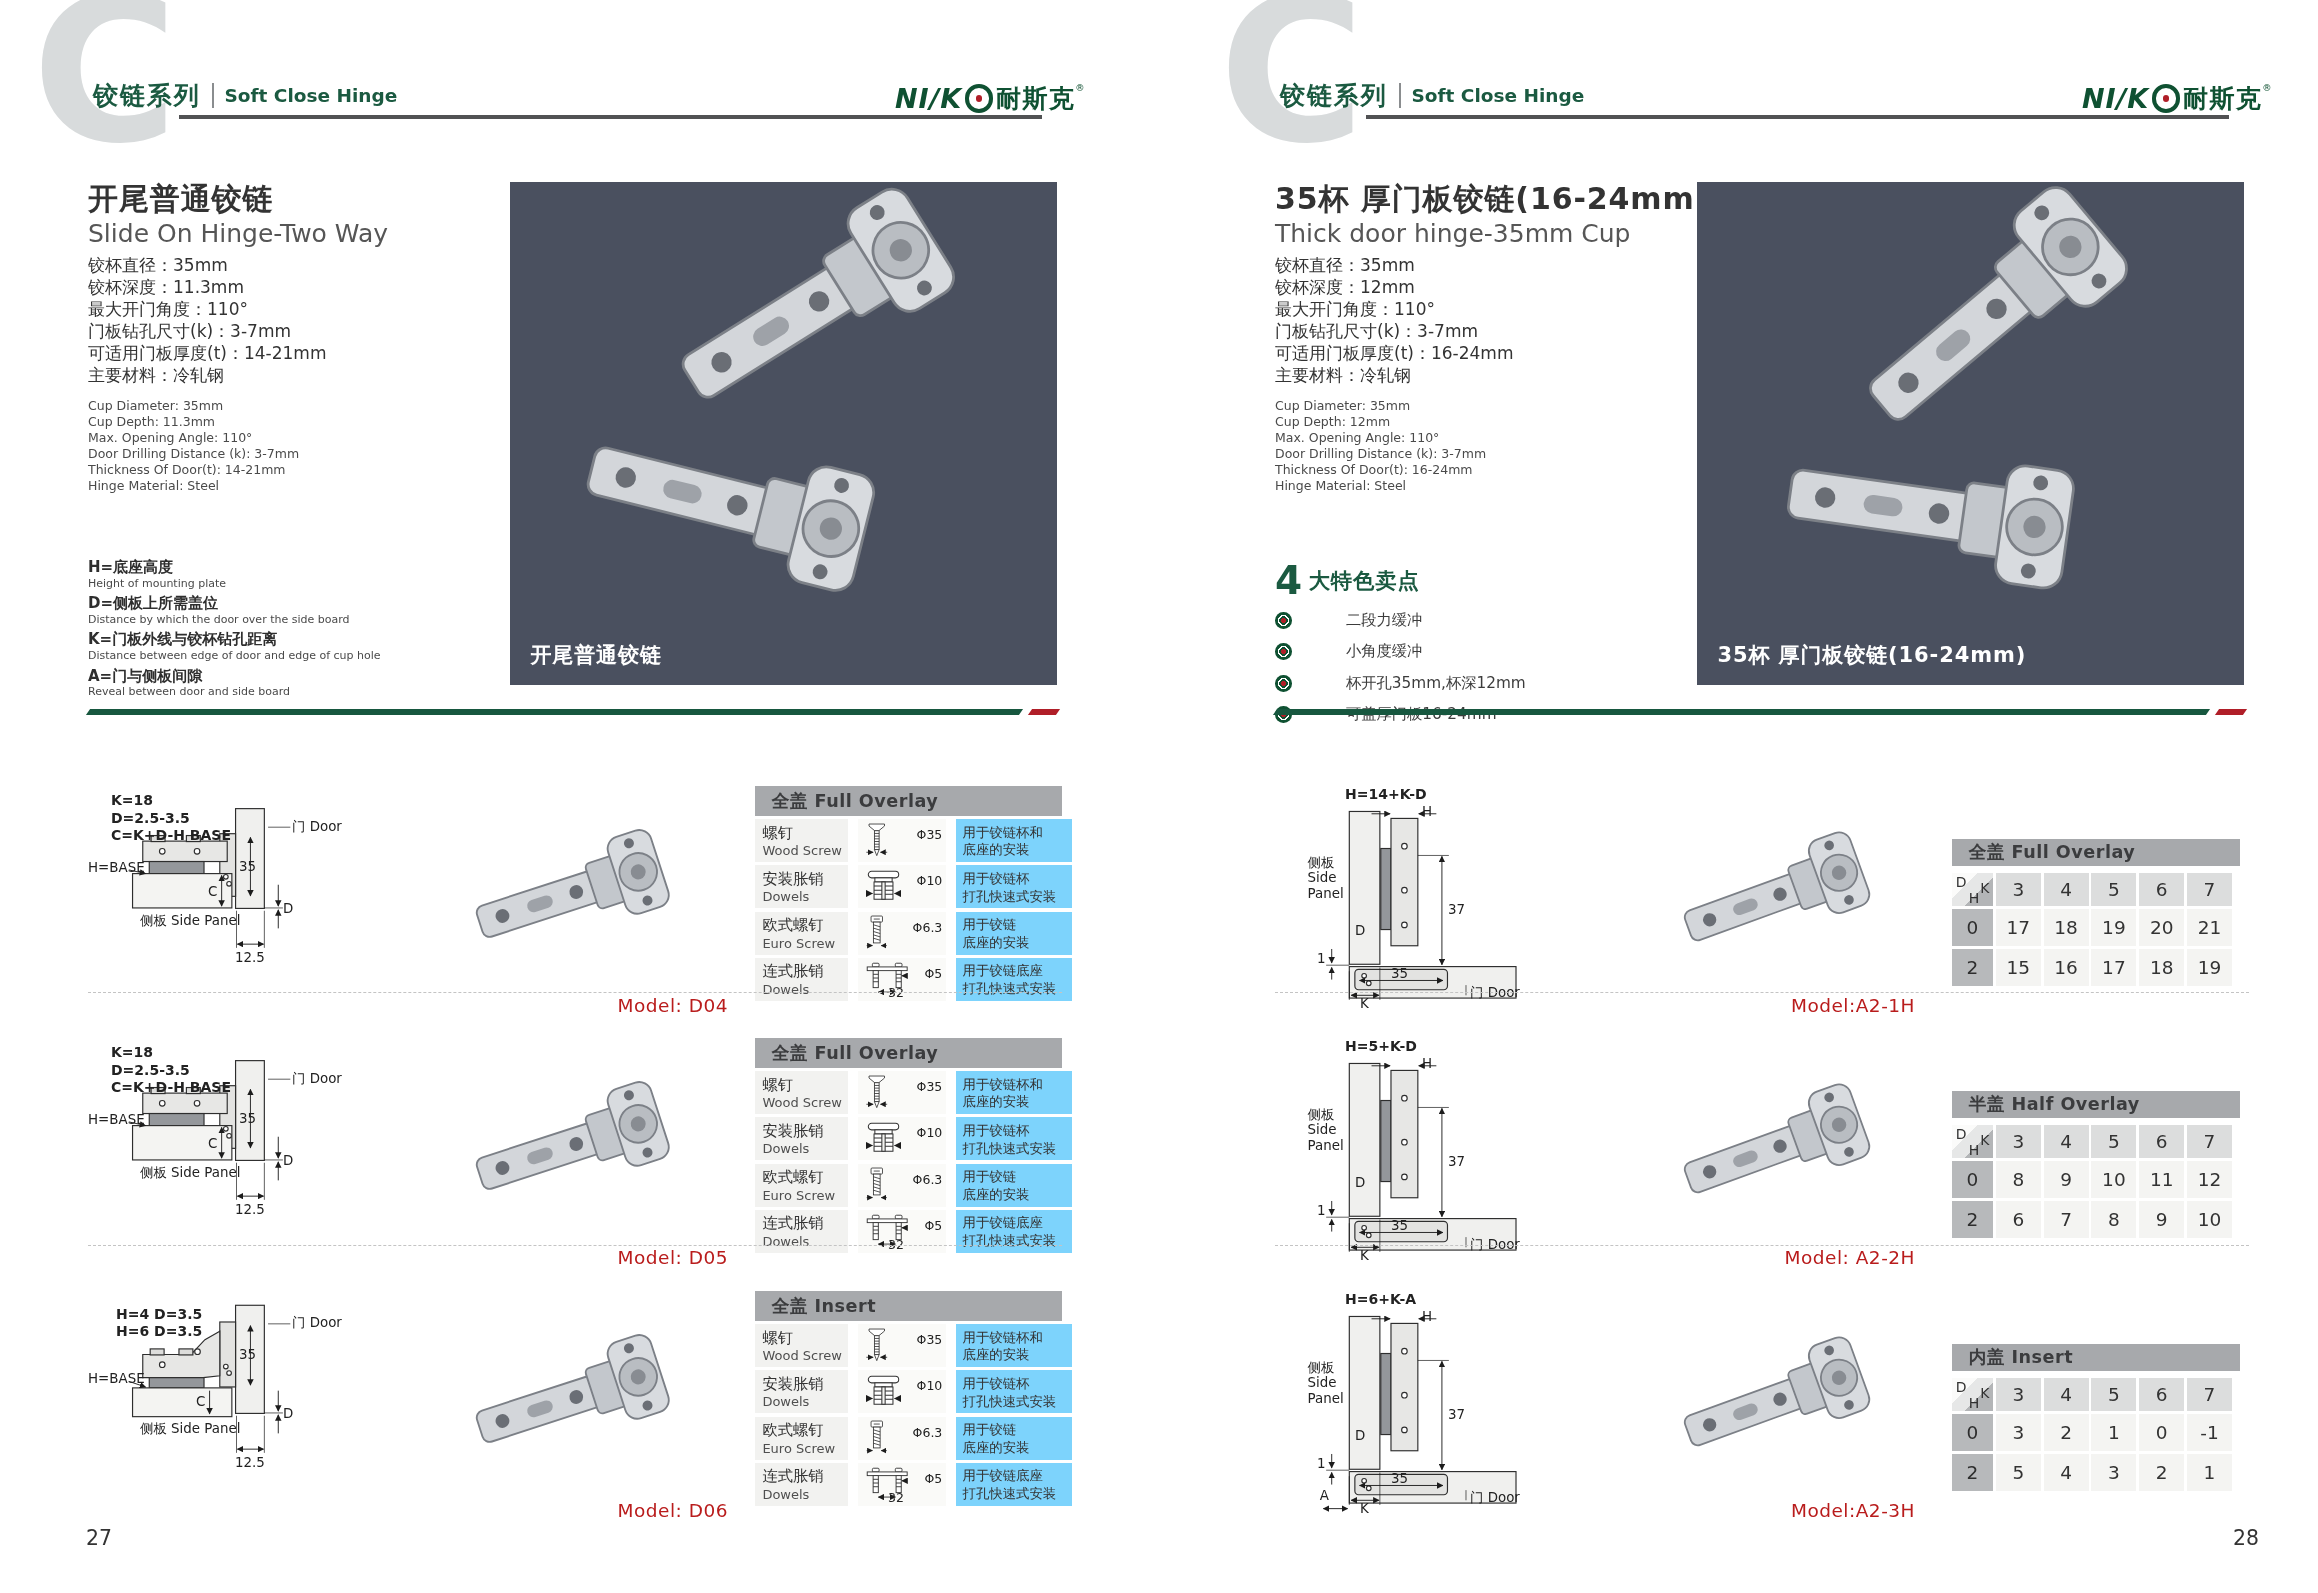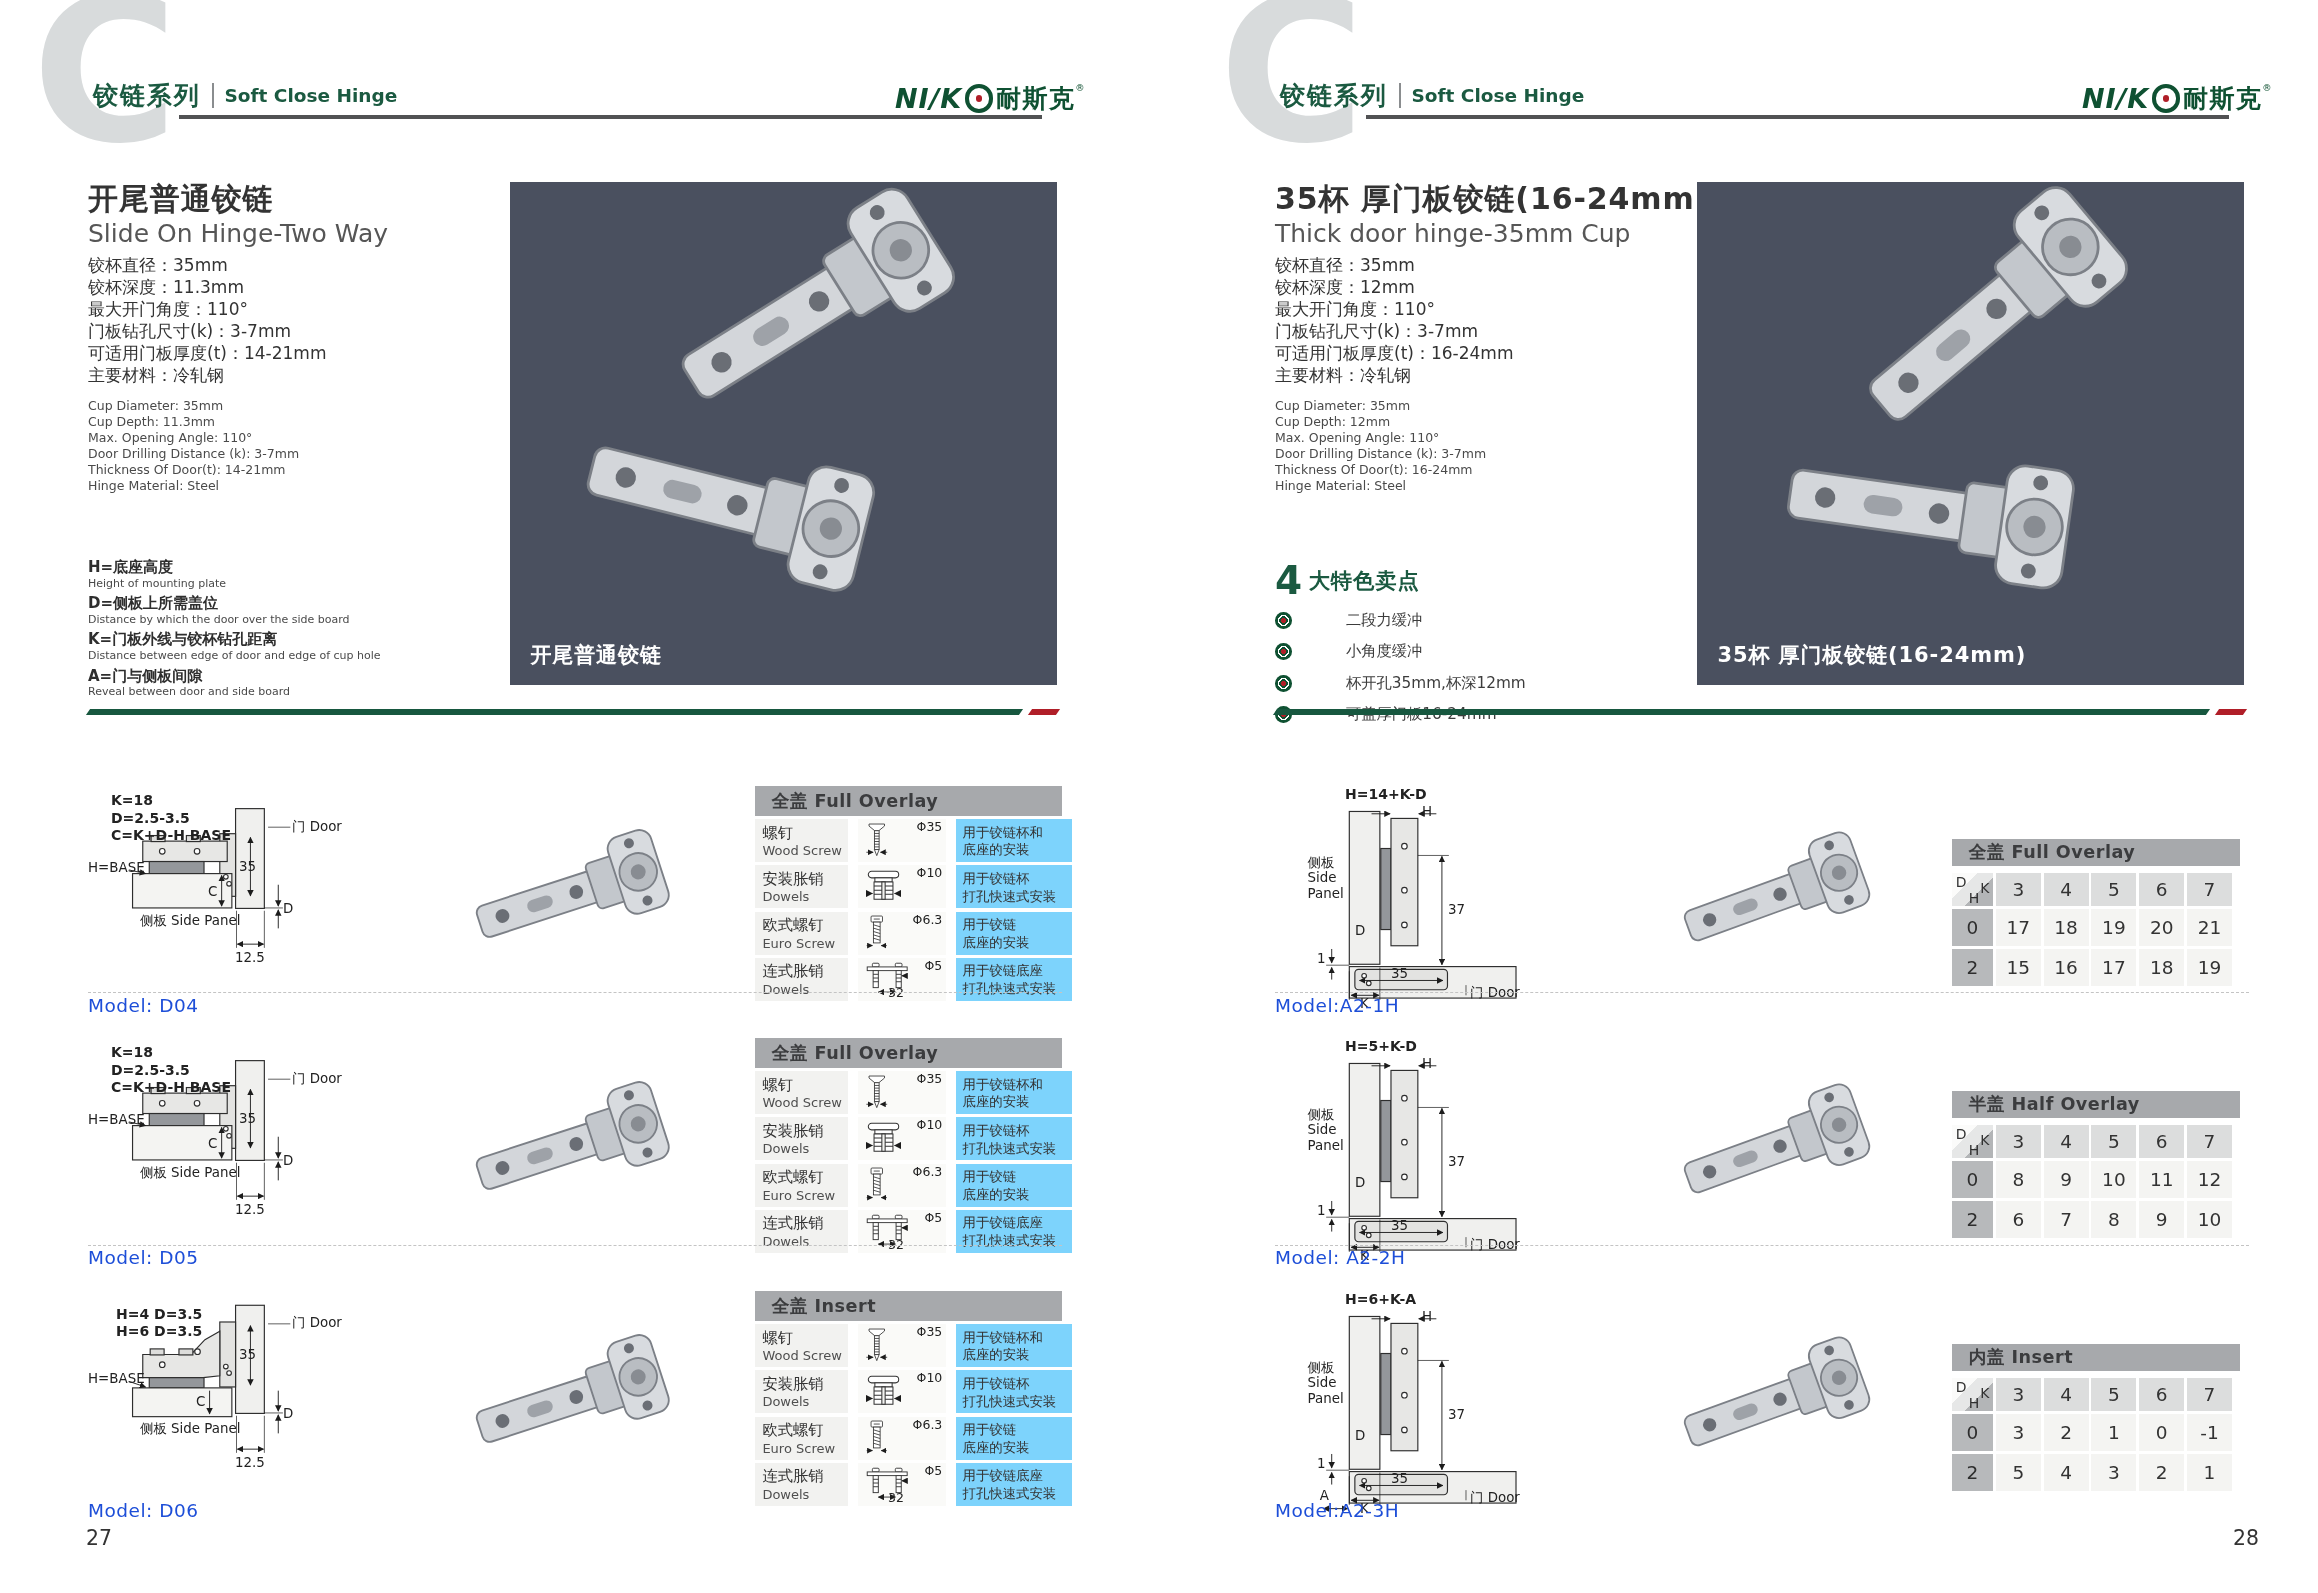--- a/index.html
+++ b/index.html
@@ -59,34 +59,34 @@
 
   
   .row{position:absolute;left:0;width:1146px;height:241px;margin-top:32px;}
   .diagram{position:absolute;left:88px;top:4.6px;width:297px;height:204px;}
   .diagram-r{position:absolute;left:116px;top:0;width:301px;height:223px;}
   .diagram svg,.diagram-r svg{position:absolute;inset:0;}
   .dlabel{position:absolute;font-size:13.4px;color:#222;white-space:nowrap;}
   .dlabel.b{font-weight:700;font-size:14px;}
   .rphoto{position:absolute;left:408px;top:11.6px;width:320px;height:185px;}
   .rphoto-r{position:absolute;left:441px;top:18.5px;width:288px;height:176px;}
-  .model{position:absolute;left:88px;top:209px;width:640px;text-align:left;
-         font-size:18.5px;color:#1d4ed8;letter-spacing:0.5px;}
+  .model{position:absolute;left:88px;top:209px;width:640px;text-align:right;
+         font-size:18.5px;color:#b91c1c;letter-spacing:0.5px;}
 
   
   .stable{position:absolute;left:755px;top:0;width:307px;}
   .st-header{height:30px;background:#a7a9ac;color:#3b3c3e;font-size:17.6px;font-weight:700;
              line-height:30px;padding-left:16.7px;letter-spacing:0.5px;}
   .st-row{display:grid;grid-template-columns:93px 88px 116px;gap:10px;height:43px;margin-top:3.2px;}
   .st-label{background:#f2f2f0;padding:4.6px 0 0 7.4px;}
   .st-label .cn{display:block;font-size:15.3px;color:#333;line-height:19.5px;}
   .st-label .en{display:block;font-size:13px;color:#4f4f4f;line-height:16px;}
   .st-icon{background:#fafaf8;position:relative;}
   .st-icon svg{position:absolute;left:7.4px;top:2.8px;height:37px;}
-  .st-dim{position:absolute;right:3.7px;bottom:28px;font-size:12.5px;color:#222;}
+  .st-dim{position:absolute;right:3.7px;bottom:20px;font-size:12.5px;color:#222;}
   .st-dim2{position:absolute;left:30px;bottom:0.9px;font-size:12.5px;color:#222;}
   .st-desc{background:#7dd3fc;padding:4.6px 0 0 6.5px;}
   .st-desc span{display:block;font-size:13.4px;color:#333;line-height:17.6px;}
 
   
   .vtable{position:absolute;left:765px;top:53px;width:288px;}
   .vt-header{height:27px;background:#a7a9ac;color:#3b3c3e;font-size:17.6px;font-weight:700;
              line-height:27px;padding-left:16.7px;letter-spacing:0.5px;}
   .vt-grid{display:grid;grid-template-columns:41px repeat(5,45px);gap:2.8px;margin-top:7.4px;}
   .vt-corner{height:33px;position:relative;

